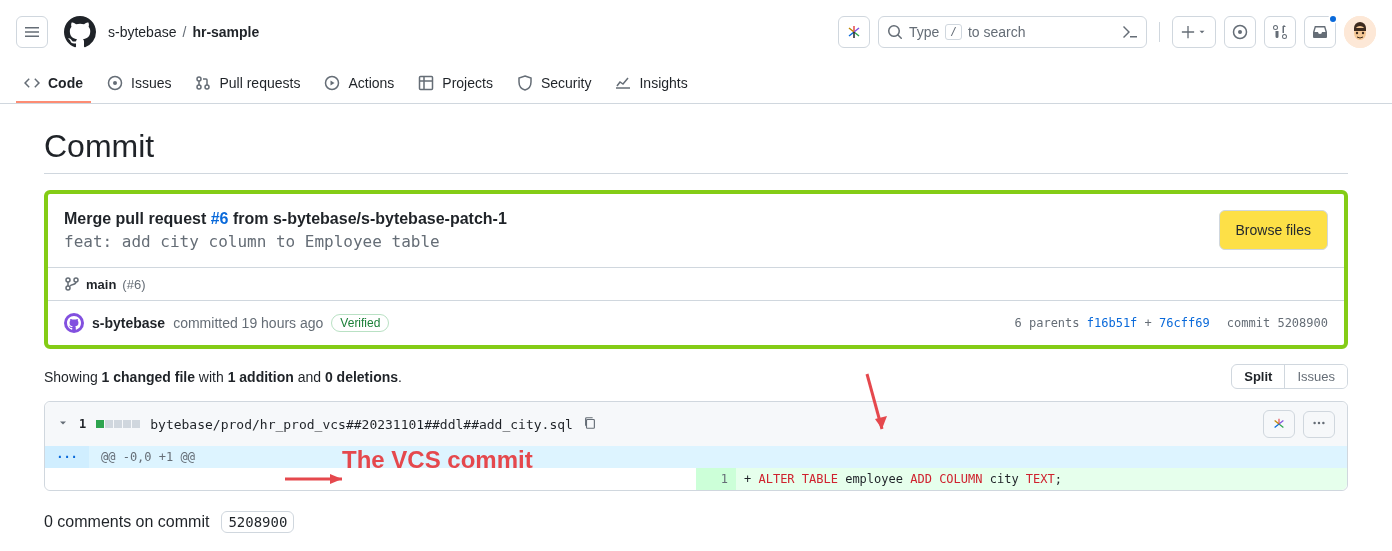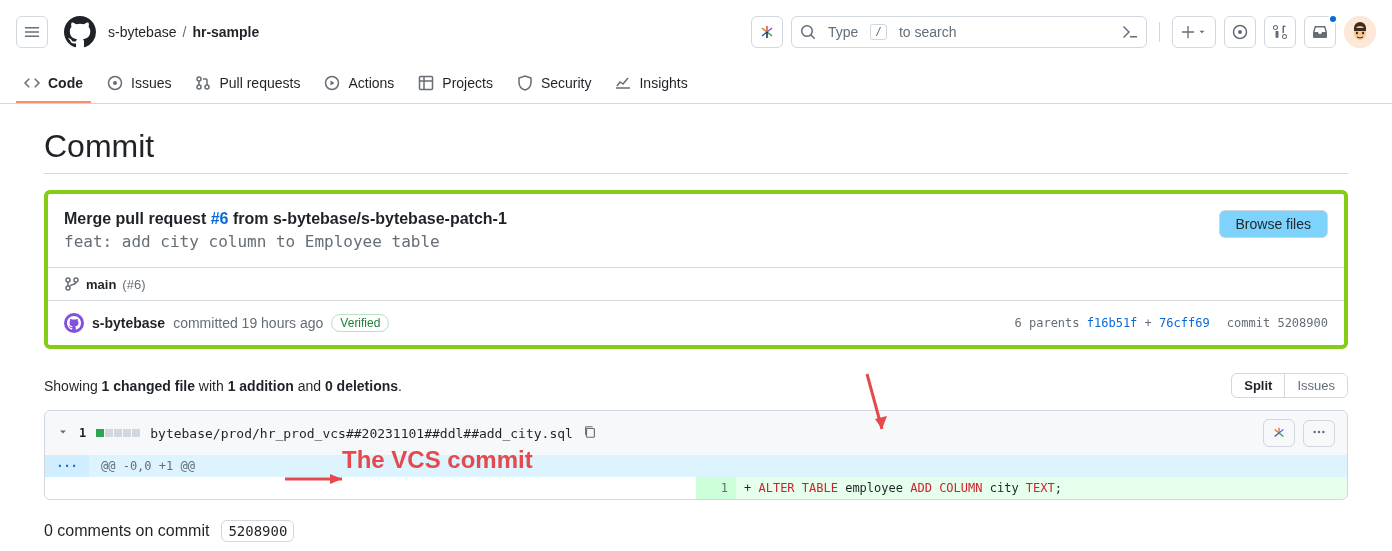--- a/index.html
+++ b/index.html
@@ -7,54 +7,54 @@
   a { text-decoration: none; color: #0969da; }
   .header { display: flex; align-items: center; padding: 16px 16px; border-bottom: 1px solid #d0d7de00; height: 64px; }
   .icon-btn { width: 32px; height: 32px; border: 1px solid #d0d7de; border-radius: 6px; display: inline-flex; align-items: center; justify-content: center; background: #f6f8fa00; cursor: pointer; color: #656d76; }
   .icon-btn svg { fill: currentColor; }
   .gh-logo { width: 32px; height: 32px; margin-left: 16px; color: #1f2328; }
   .breadcrumbs { margin-left: 12px; font-size: 14px; display: flex; align-items: center; gap: 6px;}
   .breadcrumbs .sep { color: #656d76; }
   .breadcrumbs .repo { font-weight: 600; color:#1f2328;}
   .breadcrumbs .owner {color:#1f2328;}
   .header-right { margin-left: auto; display: flex; align-items: center; gap: 8px; }
-  .search { display: flex; align-items: center; border: 1px solid #d0d7de; border-radius: 6px; padding: 0 8px; height: 32px; width: 356px; color: #656d76; gap:12px;}
+  .search { display: flex; align-items: center; border: 1px solid #d0d7de; border-radius: 6px; padding: 0 8px; height: 32px; width: 269px; color: #656d76; gap:6px;}
   .search kbd { border: 1px solid #d0d7de; border-radius: 3px; padding: 0 4px; font-size: 11px; line-height:14px;}
   .search .cmd-icon { color:#656d76;}
   .special-btn { width:32px;height:32px;border:1px solid #d0d7de;border-radius:6px;display:inline-flex;align-items:center;justify-content:center;}
   .plus-btn { width:44px;height:32px;border:1px solid #d0d7de;border-radius:6px;display:inline-flex;align-items:center;justify-content:center;gap:2px;color:#656d76;}
   .avatar { width:32px;height:32px;border-radius:50%;background:#fce8d5;display:inline-flex;align-items:center;justify-content:center;overflow:hidden;position:relative;}
   .avatar-dot-wrap{position:relative;}
   .dot { position:absolute; top:-2px; right:-2px; width:10px; height:10px; background:#0969da; border:2px solid #fff; border-radius:50%; }
   .tabs { display:flex; padding: 0 16px; border-bottom:1px solid #d0d7de; gap:8px; height:40px;}
   .tab { display:flex; align-items:center; gap:8px; padding:0 8px; color:#1f2328; font-size:14px; border-bottom:2px solid transparent; cursor:pointer;}
   .tab.active { border-bottom:2px solid #fd8c73; font-weight:600;}
   .tab svg { fill:#656d76; }
   .main { padding: 24px 32px; max-width:1368px; margin:0 auto;}
   h1.page-title { font-size:32px; font-weight:400; margin-bottom:16px; padding-bottom:8px; border-bottom:1px solid #d0d7de;}
   .commit-box { border:4px solid #84cc16; border-radius:6px; margin-top:8px;}
   .commit-head { padding:16px; display:flex; justify-content:space-between; align-items:flex-start;}
   .commit-title { font-size:16px; font-weight:600; margin-bottom:4px;}
   .commit-title a {color:#0969da;}
   .commit-desc { font-family: ui-monospace,SFMono-Regular,Menlo,monospace; font-size:16px; color:#656d76;}
-  .browse-btn { border:1px solid #d0d7de; border-radius:6px; padding:5px 16px; background:#7dd3fc; font-size:14px; cursor:pointer; color:#24292f;}
+  .browse-btn { border:1px solid #d0d7de; border-radius:6px; padding:11px 16px; background:#fde047; font-size:14px; cursor:pointer; color:#24292f;}
   .branch-row { padding: 8px 16px; border-top:1px solid #d0d7de; display:flex; align-items:center; gap:6px; font-size:13px;}
   .branch-row svg { fill:#656d76;}
   .branch-row .branch-name { font-weight:600;}
   .branch-row .pr-ref { color:#656d76;}
   .author-row { border-top:1px solid #d0d7de; padding:12px 16px; display:flex; align-items:center; justify-content:space-between;}
   .author-left { display:flex; align-items:center; gap:8px;}
   .author-avatar { width:20px;height:20px;border-radius:50%;background:#8250df;display:inline-flex;align-items:center;justify-content:center;}
   .author-avatar svg{fill:#fff;}
   .author-name { font-weight:600; color:#1f2328;}
   .commit-time { color:#656d76;}
   .verified { border:1px solid #2da44e55; color:#1a7f37; border-radius:2em; padding:1px 8px; font-size:12px;}
   .author-right { color:#656d76; font-family: ui-monospace,SFMono-Regular,Menlo,monospace; font-size:12px;}
   .author-right .sha-wrap { margin-left:10px;}
-  .summary-row { display:flex; justify-content:space-between; align-items:center; margin-top:24px;}
+  .summary-row { display:flex; justify-content:space-between; align-items:center; margin-top:15px;}
   .summary-text strong { font-weight:600;}
   .diff-toggle { display:flex; border:1px solid #d0d7de; border-radius:6px; overflow:hidden;}
   .diff-toggle button { border:none; background:#fff; padding:4px 12px; font-size:13px; cursor:pointer; color:#656d76;}
   .diff-toggle button.active { background:#fff; color:#1f2328; font-weight:600;}
   .diff-toggle button:not(:last-child){border-right:1px solid #d0d7de;}
   .diff-toggle button.active{background:#f6f8fa00;box-shadow:inset 0 0 0 1px #d0d7de00;}
   .file-box { border:1px solid #d0d7de; border-radius:6px; margin-top:12px;}
   .file-head { padding:8px 12px; display:flex; align-items:center; gap:10px; background:#f6f8fa;border-radius:6px 6px 0 0;}
   .file-head .chev{color:#656d76;cursor:pointer;}
   .file-head .count{font-family:ui-monospace,monospace;font-weight:600;font-size:12px;}

